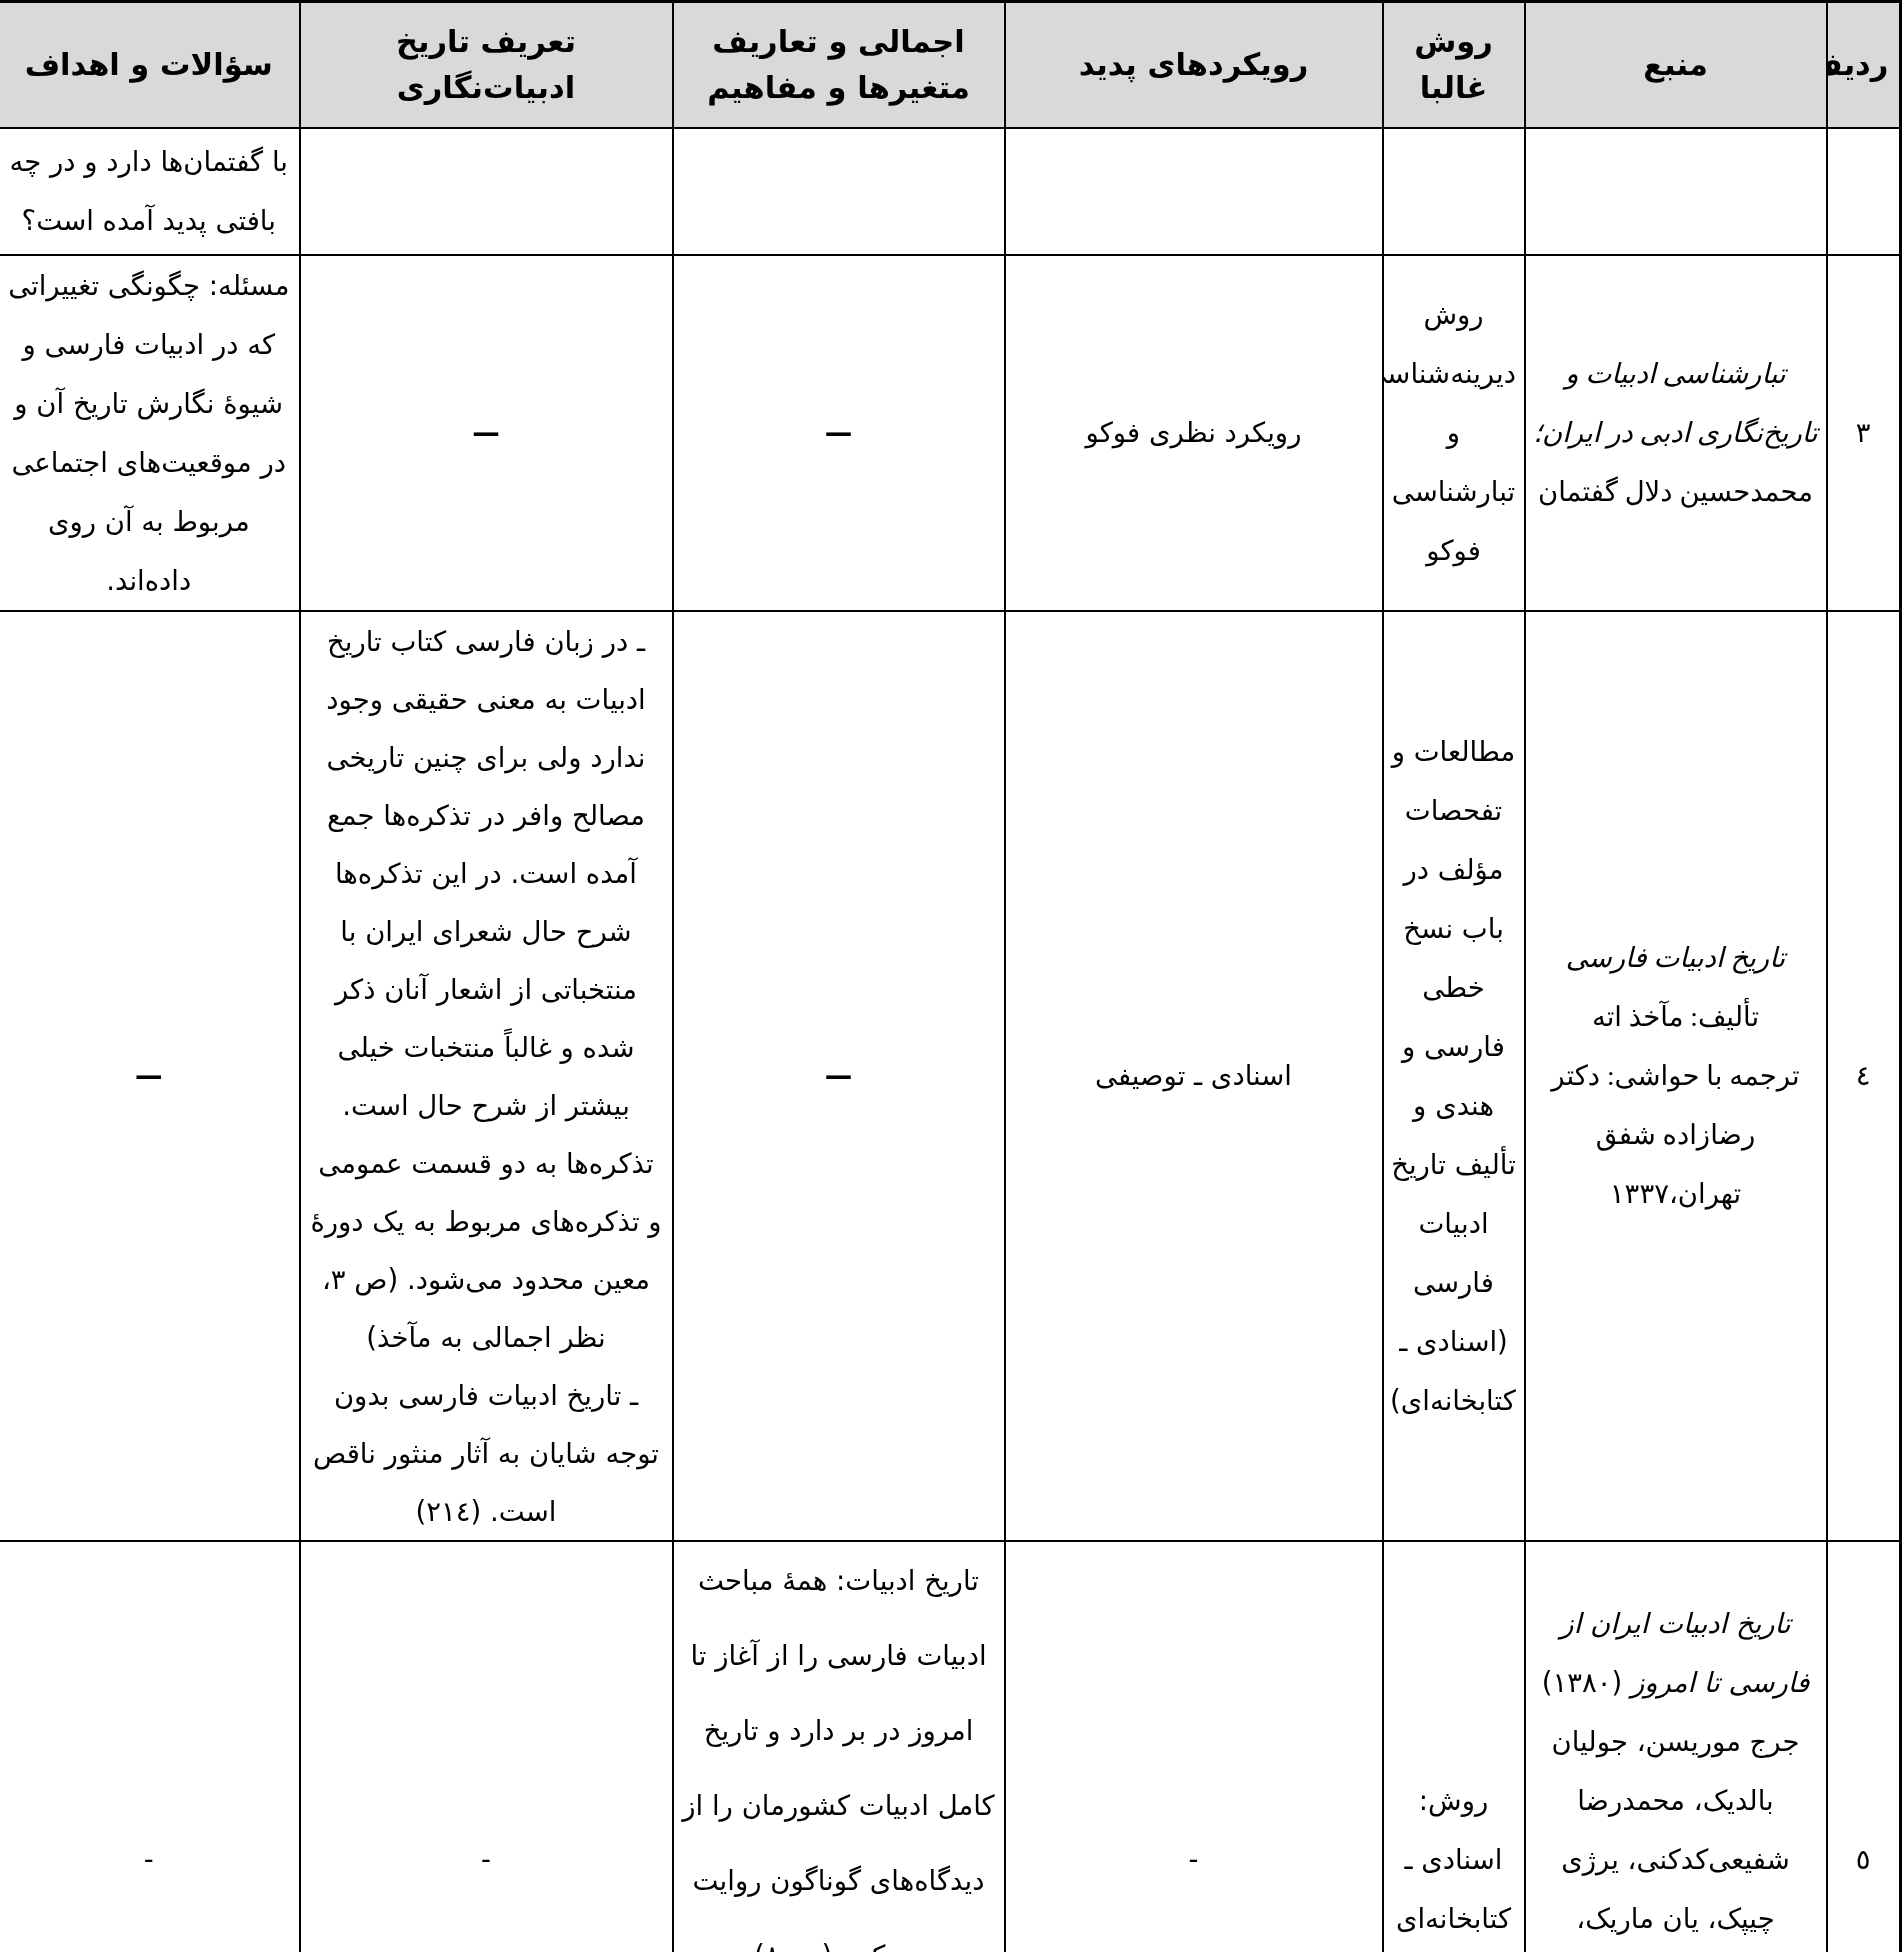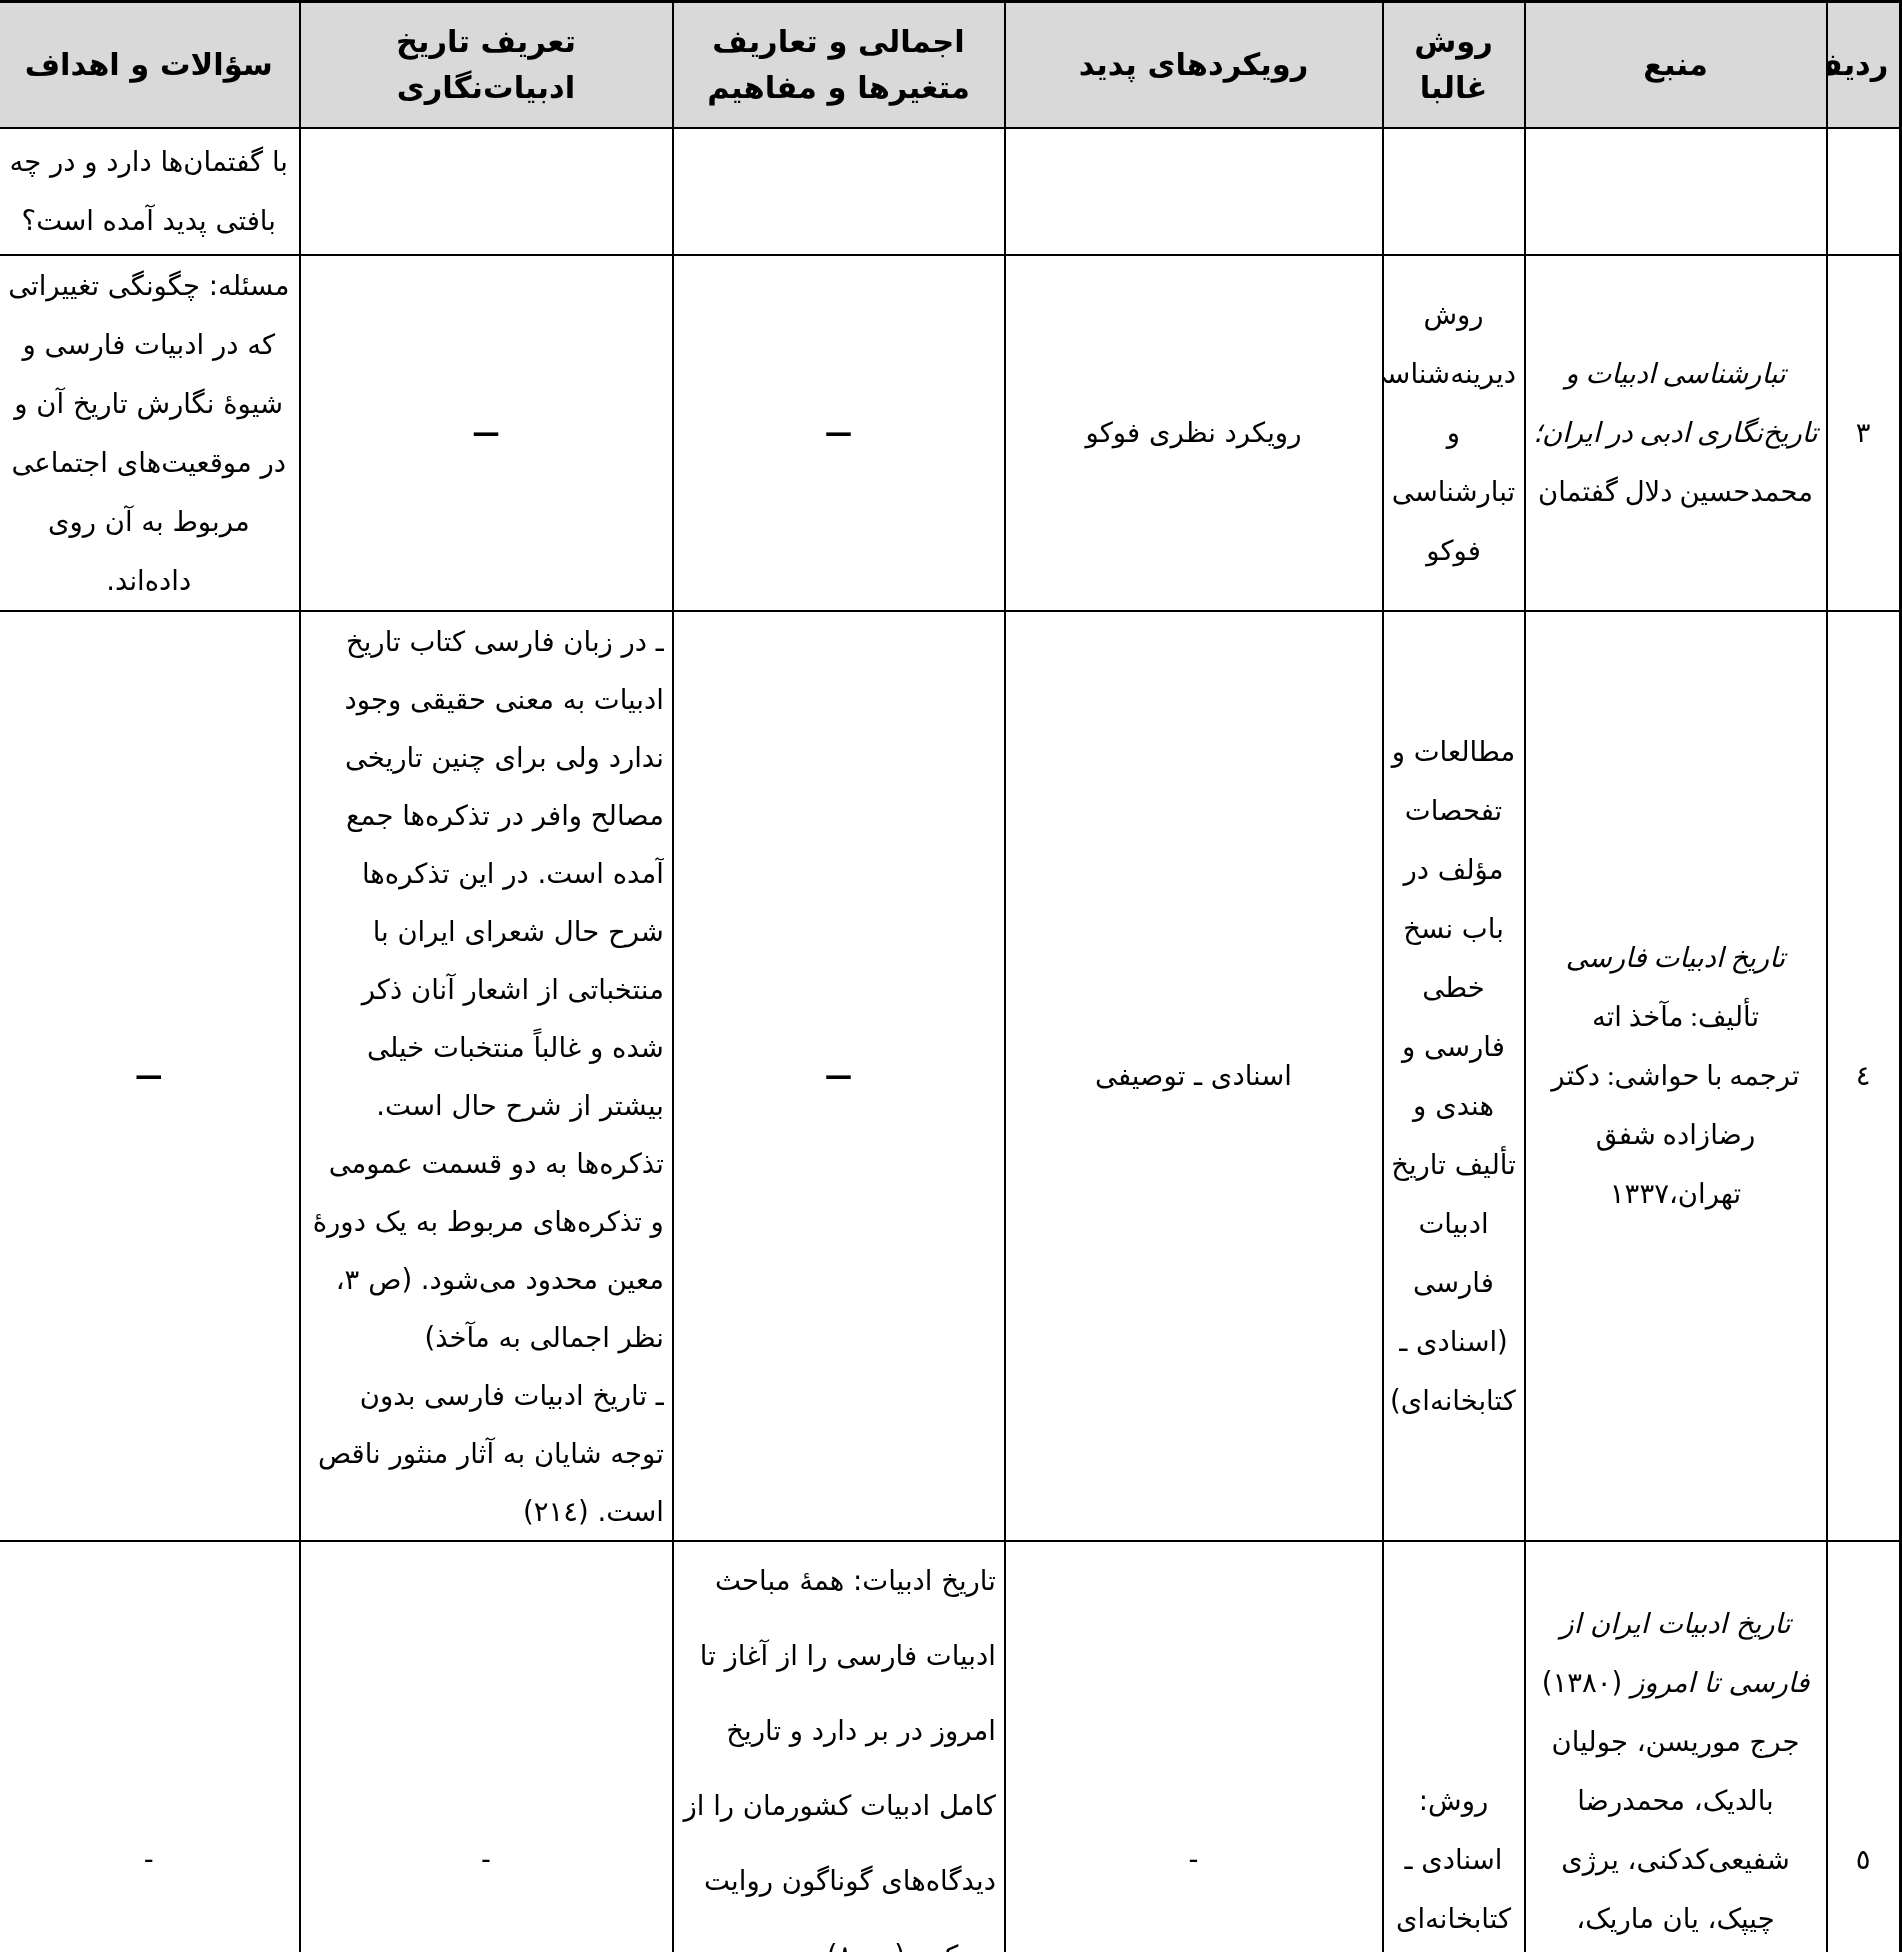--- a/index.html
+++ b/index.html
@@ -30,21 +30,21 @@
     padding:0 10.7px;
   }
   thead tr{height:126px;}
   tr.r0{height:127px;}
   tr.r3{height:291px;}
   tr.r4{height:769px;}
   tr.r5{height:639px;}
   .num{font-size:32px;}
   .book-title{font-style:italic;}
   .src-line{display:block;font-family:Liberation Serif, serif;}
-  .clip{overflow:hidden;text-align:right;}
+  .clip{overflow:hidden;}
   .def-cell p{margin:0;line-height:58px;}
   .var-top{vertical-align:top;}
   .var-top .clip{max-height:633px;}
   .var-top p{margin:0;line-height:75px;}
   .dash{font-weight:bold;}
   .method-cell{padding:0 4.6px;}
 </style>
 </head>
 <body>
 

